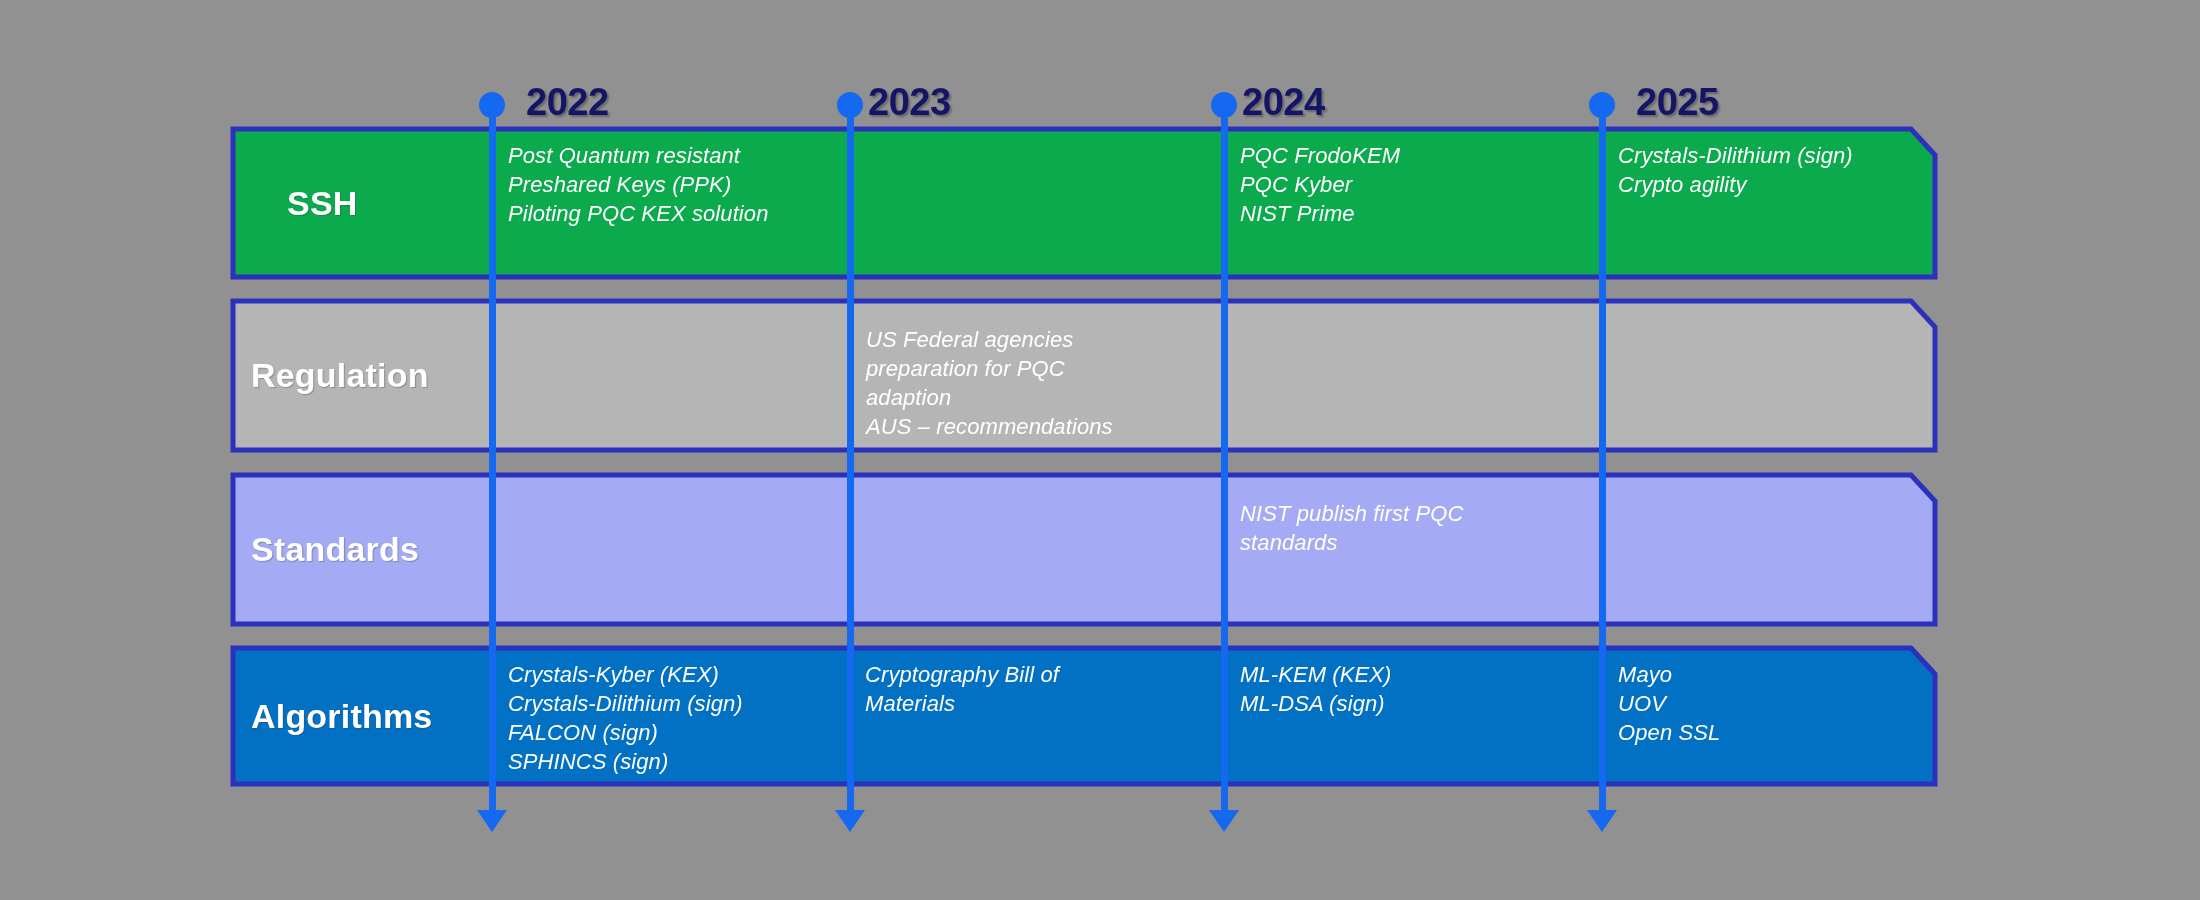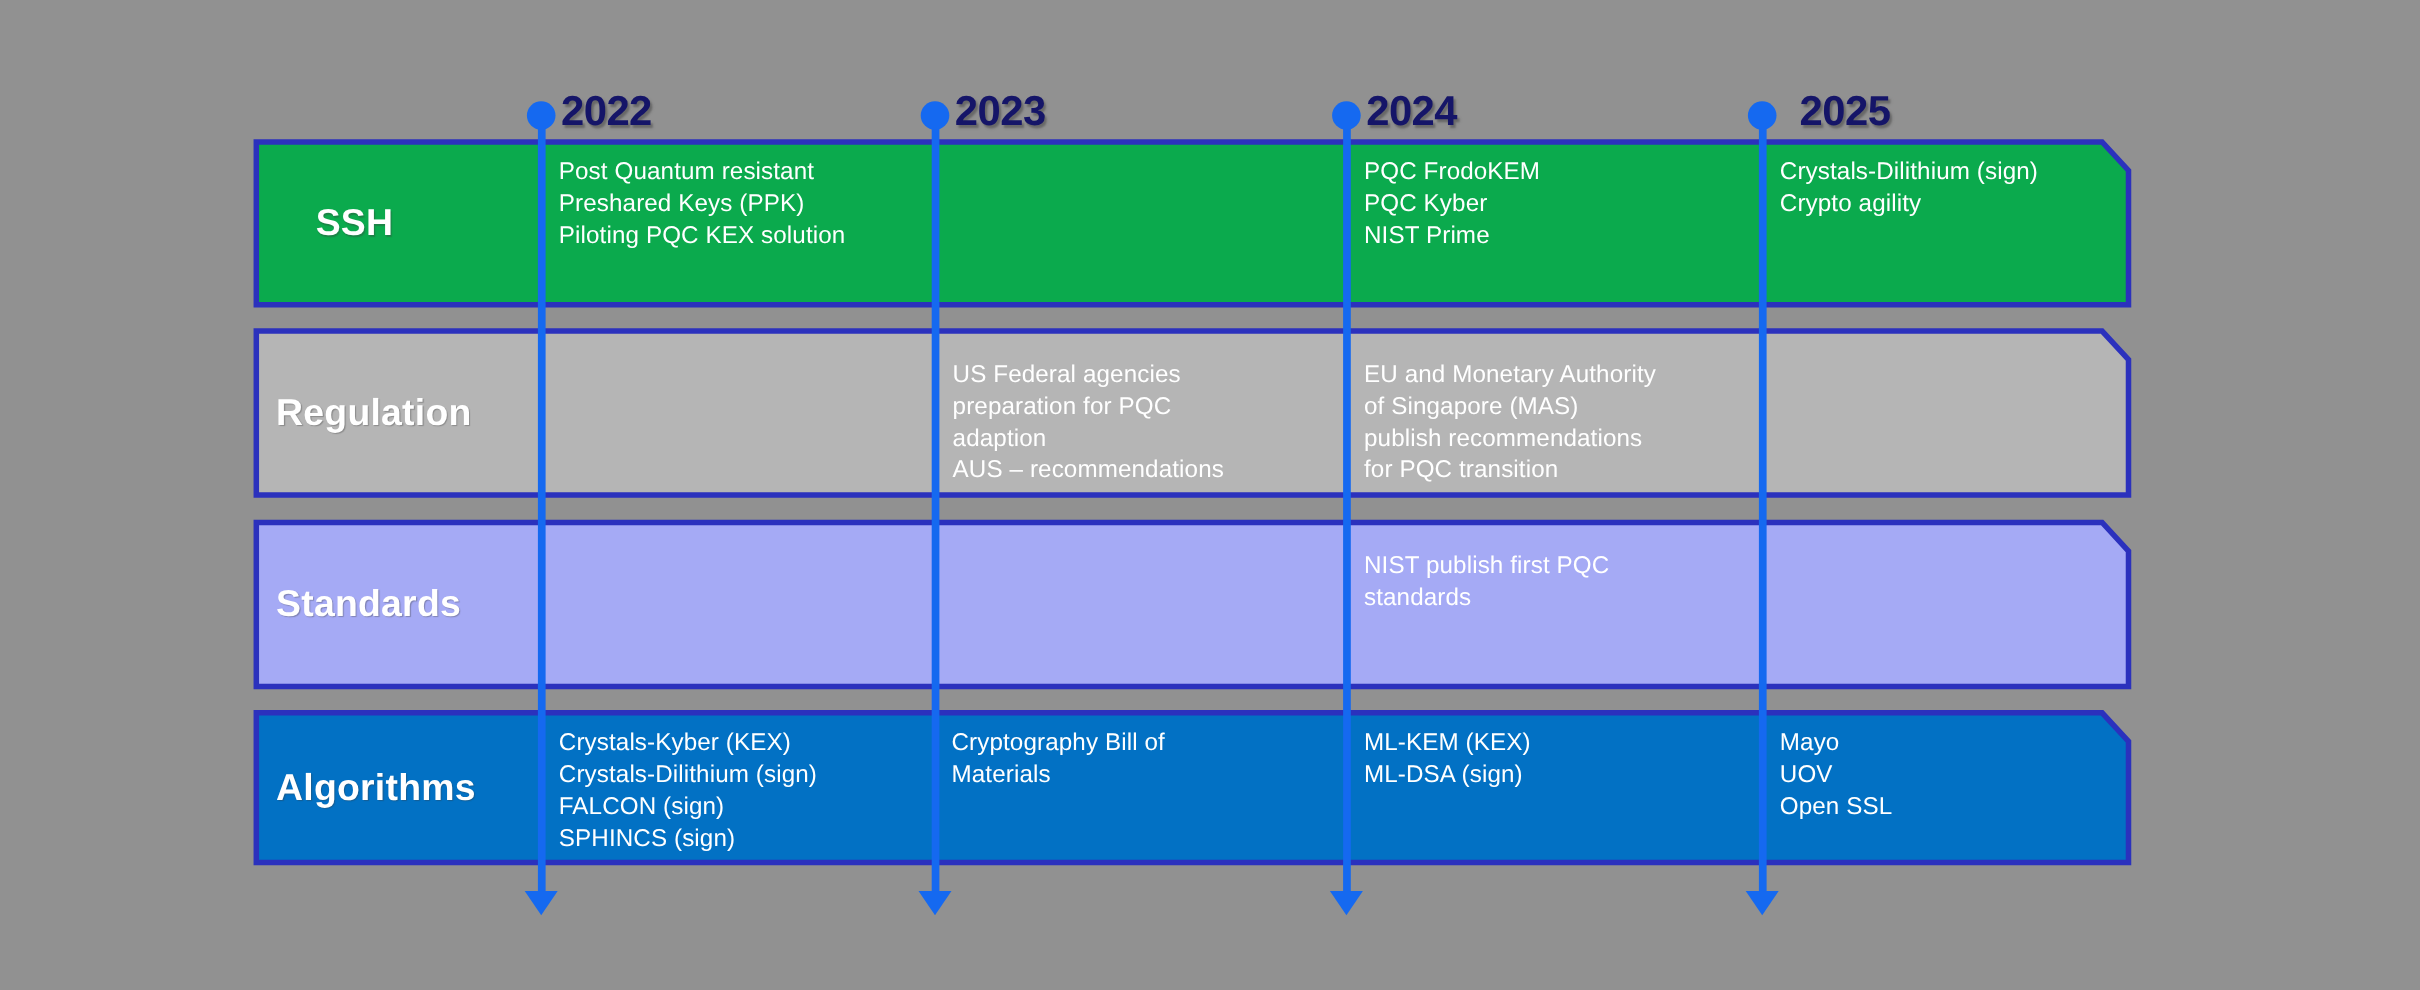--- a/index.html
+++ b/index.html
@@ -103,20 +103,21 @@
     display: flex;
     flex-direction: column;
     justify-content: flex-start;
   }
   .cell .cell-text {
     font-size: 22px;
     line-height: 1.32;
     color: #ffffff;
     white-space: pre-line;
     letter-spacing: 0.1px;
+    font-style: italic;
   }
   .cell.pad-top-lg { padding-top: 26px; }
 
   
   .sep {
     position: absolute;
     top: 0;
     width: 5px;
     height: 100%;
     background: #2B31BD;
@@ -172,26 +173,20 @@
         <div class="sep" style="left: 1369px;"></div>
         <div class="label-cell" style="width: 261px; text-align: right;">
           <span class="label-text">Regulation</span>
         </div>
         <div class="cell pad-top-lg" style="left: 619px; width: 374px;">
           <div class="cell-text">US Federal agencies
 preparation for  PQC
 adaption
 AUS – recommendations</div>
         </div>
-        <div class="cell pad-top-lg" style="left: 993px; width: 378px;">
-          <div class="cell-text">EU and Monetary Authority
-of Singapore (MAS)
-publish recommendations
-for PQC transition</div>
-        </div>
         <div class="cell pad-top-lg" style="left: 1371px; width: 335px;">
           <div class="cell-text"></div>
         </div>
       </div>
       <div class="row" style="left: 231px; top: 473px; width: 1706px; height: 153px;">
         <div class="row-shape">
           <svg viewBox="0 0 1706 153" preserveAspectRatio="none">
             <path d="M 2,2 L 1680,2 L 1704,28 L 1704,151 L 2,151 Z" fill="#A5AAF5" stroke="#2B31BD" stroke-width="5" stroke-linejoin="miter"></path>
           </svg>
         </div>
@@ -246,21 +241,21 @@
  ML-DSA (sign)</div>
         </div>
       </div>
     </div>
 
   <div class="timeline-layer" id="timeline-host">
       <div class="tl-group" style="left: 492px;">
         <div class="tl-line" style="top: 105px; height: 706px;"></div>
         <div class="tl-dot" style="top: 92px;"></div>
         <div class="tl-arrow" style="top: 810px;"></div>
-        <div class="tl-year" style="left: 18px; top: 81px; text-align: center;">2022</div>
+        <div class="tl-year" style="left: 34px; top: 81px; text-align: center;">2022</div>
       </div>
       <div class="tl-group" style="left: 850px;">
         <div class="tl-line" style="top: 105px; height: 706px;"></div>
         <div class="tl-dot" style="top: 92px;"></div>
         <div class="tl-arrow" style="top: 810px;"></div>
         <div class="tl-year" style="left: 18px; top: 81px;">2023</div>
       </div>
       <div class="tl-group" style="left: 1224px;">
         <div class="tl-line" style="top: 105px; height: 706px;"></div>
         <div class="tl-dot" style="top: 92px;"></div>

